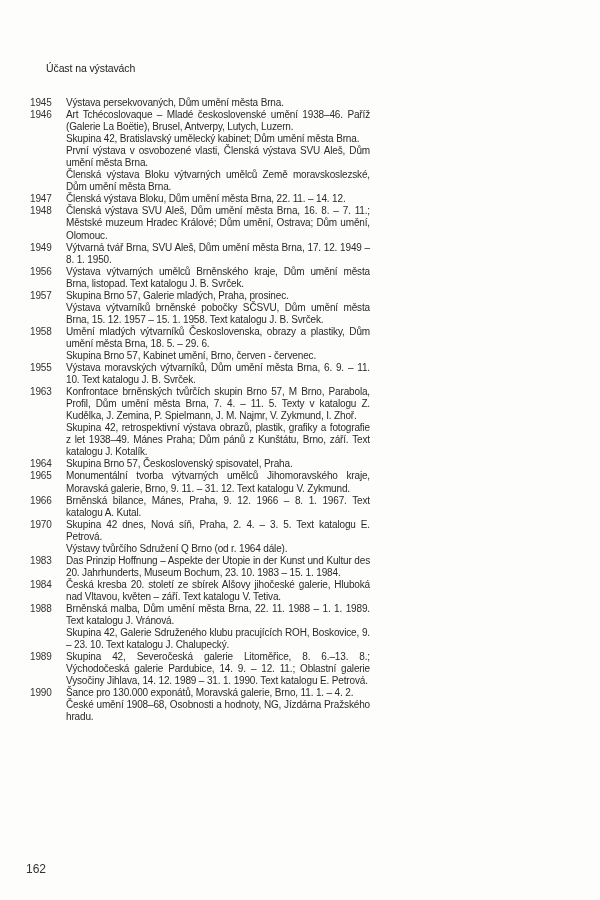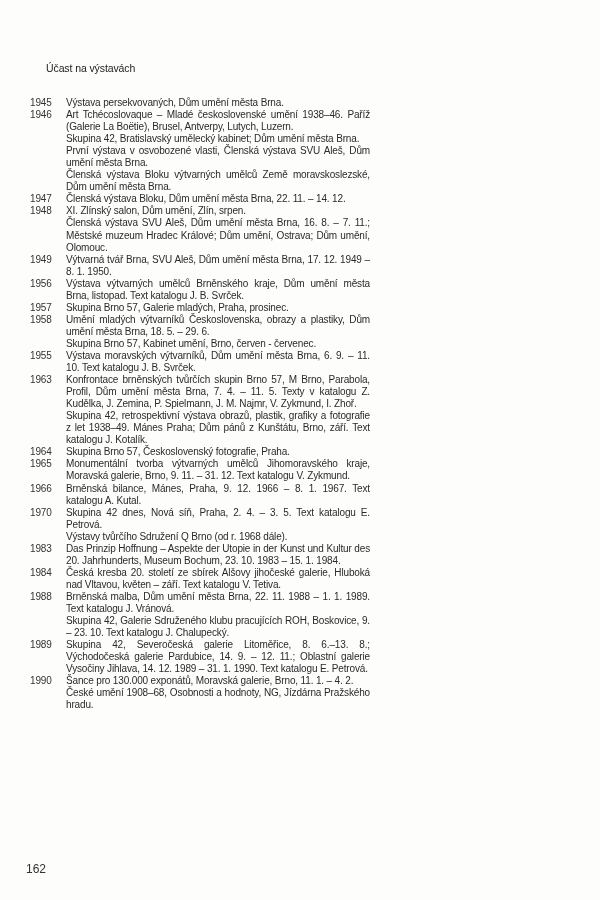--- a/index.html
+++ b/index.html
@@ -50,40 +50,40 @@
     </div>
     <div class="entry">
       <div class="year">1947</div>
       <div class="items">
         <span class="item">Členská výstava Bloku, Dům umění města Brna, 22. 11. – 14. 12.</span>
       </div>
     </div>
     <div class="entry">
       <div class="year">1948</div>
       <div class="items">
-        <span class="item">XI. Zlínský salon, Dům umění, Zlín, srpen.</span>
         <span class="item">Členská výstava SVU Aleš, Dům umění města Brna, 16. 8. – 7. 11.; Městské muzeum Hradec Králové; Dům umění, Ostrava; Dům umění, Olomouc.</span>
       </div>
     </div>
     <div class="entry">
       <div class="year">1949</div>
       <div class="items">
         <span class="item">Výtvarná tvář Brna, SVU Aleš, Dům umění města Brna, 17. 12. 1949 – 8. 1. 1950.</span>
       </div>
     </div>
     <div class="entry">
       <div class="year">1956</div>
       <div class="items">
         <span class="item">Výstava výtvarných umělců Brněnského kraje, Dům umění města Brna, listopad. Text katalogu J. B. Svrček.</span>
       </div>
     </div>
     <div class="entry">
       <div class="year">1957</div>
       <div class="items">
         <span class="item">Skupina Brno 57, Galerie mladých, Praha, prosinec.</span>
+        <span class="item">Výstava výtvarníků brněnské pobočky SČSVU, Dům umění města Brna, 15. 12. 1957 – 15. 1. 1958. Text katalogu J. B. Svrček.</span>
       </div>
     </div>
     <div class="entry">
       <div class="year">1958</div>
       <div class="items">
         <span class="item">Umění mladých výtvarníků Československa, obrazy a plastiky, Dům umění města Brna, 18. 5. – 29. 6.</span>
         <span class="item">Skupina Brno 57, Kabinet umění, Brno, červen - červenec.</span>
       </div>
     </div>
     <div class="entry">
@@ -95,40 +95,40 @@
     <div class="entry">
       <div class="year">1963</div>
       <div class="items">
         <span class="item">Konfrontace brněnských tvůrčích skupin Brno 57, M Brno, Parabola, Profil, Dům umění města Brna, 7. 4. – 11. 5. Texty v katalogu Z. Kudělka, J. Zemina, P. Spielmann, J. M. Najmr, V. Zykmund, I. Zhoř.</span>
         <span class="item">Skupina 42, retrospektivní výstava obrazů, plastik, grafiky a fotografie z let 1938–49. Mánes Praha; Dům pánů z Kunštátu, Brno, září. Text katalogu J. Kotalík.</span>
       </div>
     </div>
     <div class="entry">
       <div class="year">1964</div>
       <div class="items">
-        <span class="item">Skupina Brno 57, Československý fotografie, Praha.</span>
+        <span class="item">Skupina Brno 57, Československý spisovatel, Praha.</span>
       </div>
     </div>
     <div class="entry">
       <div class="year">1965</div>
       <div class="items">
         <span class="item">Monumentální tvorba výtvarných umělců Jihomoravského kraje, Moravská galerie, Brno, 9. 11. – 31. 12. Text katalogu V. Zykmund.</span>
       </div>
     </div>
     <div class="entry">
       <div class="year">1966</div>
       <div class="items">
         <span class="item">Brněnská bilance, Mánes, Praha, 9. 12. 1966 – 8. 1. 1967. Text katalogu A. Kutal.</span>
       </div>
     </div>
     <div class="entry">
       <div class="year">1970</div>
       <div class="items">
         <span class="item">Skupina 42 dnes, Nová síň, Praha, 2. 4. – 3. 5. Text katalogu E. Petrová.</span>
-        <span class="item">Výstavy tvůrčího Sdružení Q Brno (od r. 1968 dále).</span>
+        <span class="item">Výstavy tvůrčího Sdružení Q Brno (od r. 1964 dále).</span>
       </div>
     </div>
     <div class="entry">
       <div class="year">1983</div>
       <div class="items">
         <span class="item">Das Prinzip Hoffnung – Aspekte der Utopie in der Kunst und Kultur des 20. Jahrhunderts, Museum Bochum, 23. 10. 1983 – 15. 1. 1984.</span>
       </div>
     </div>
     <div class="entry">
       <div class="year">1984</div>

